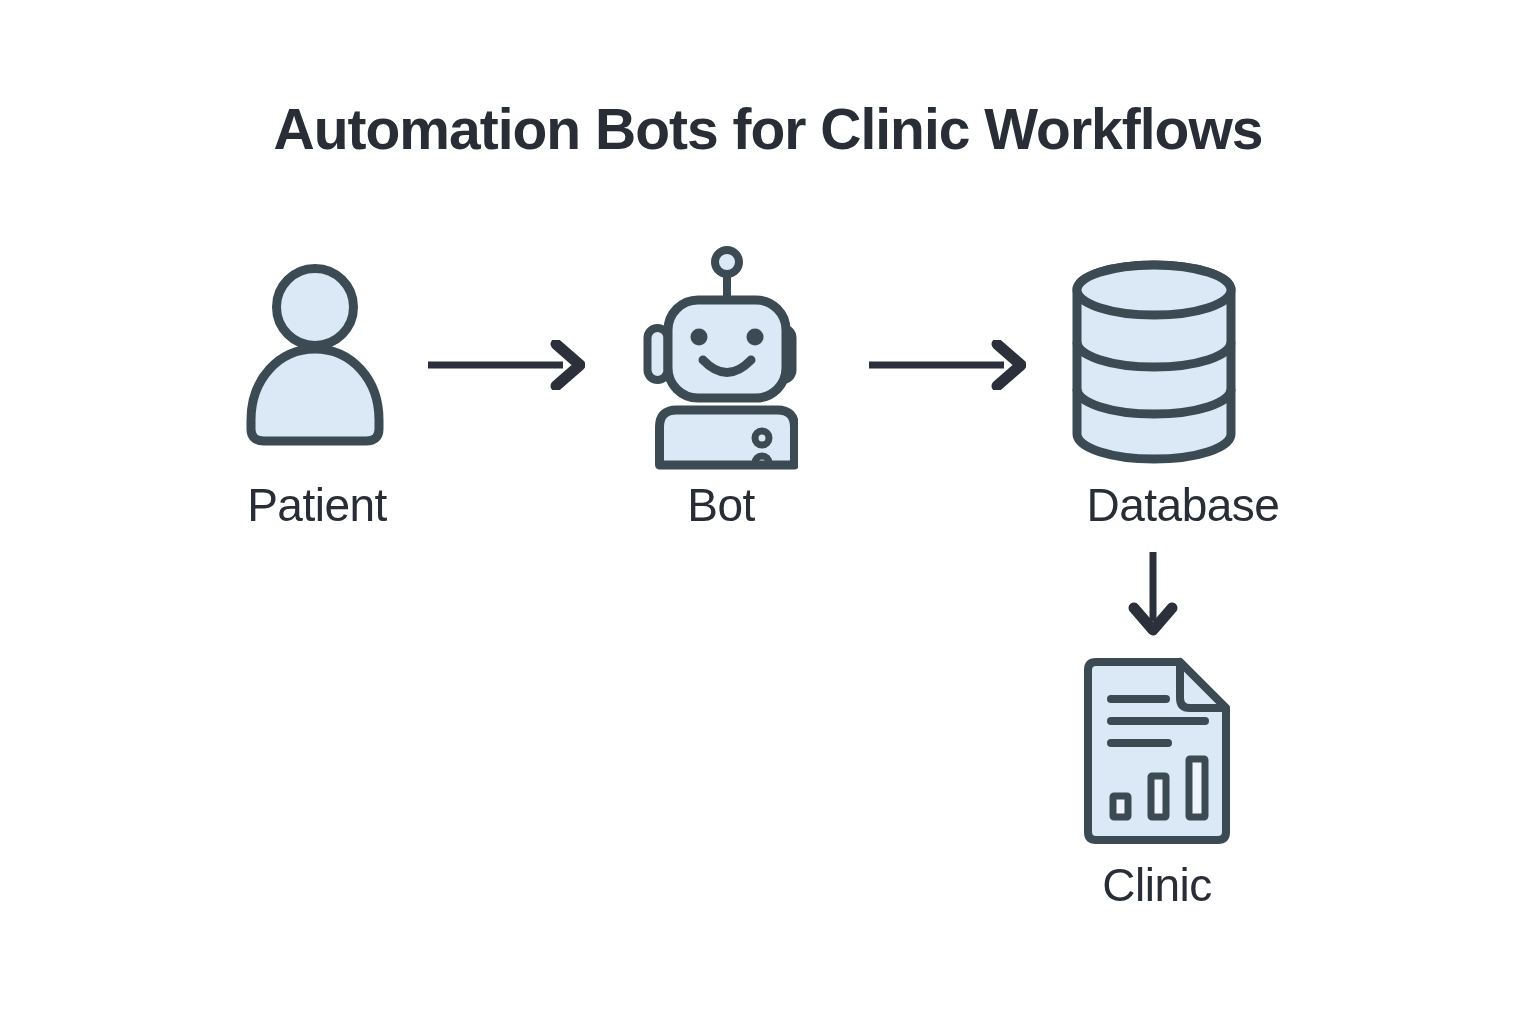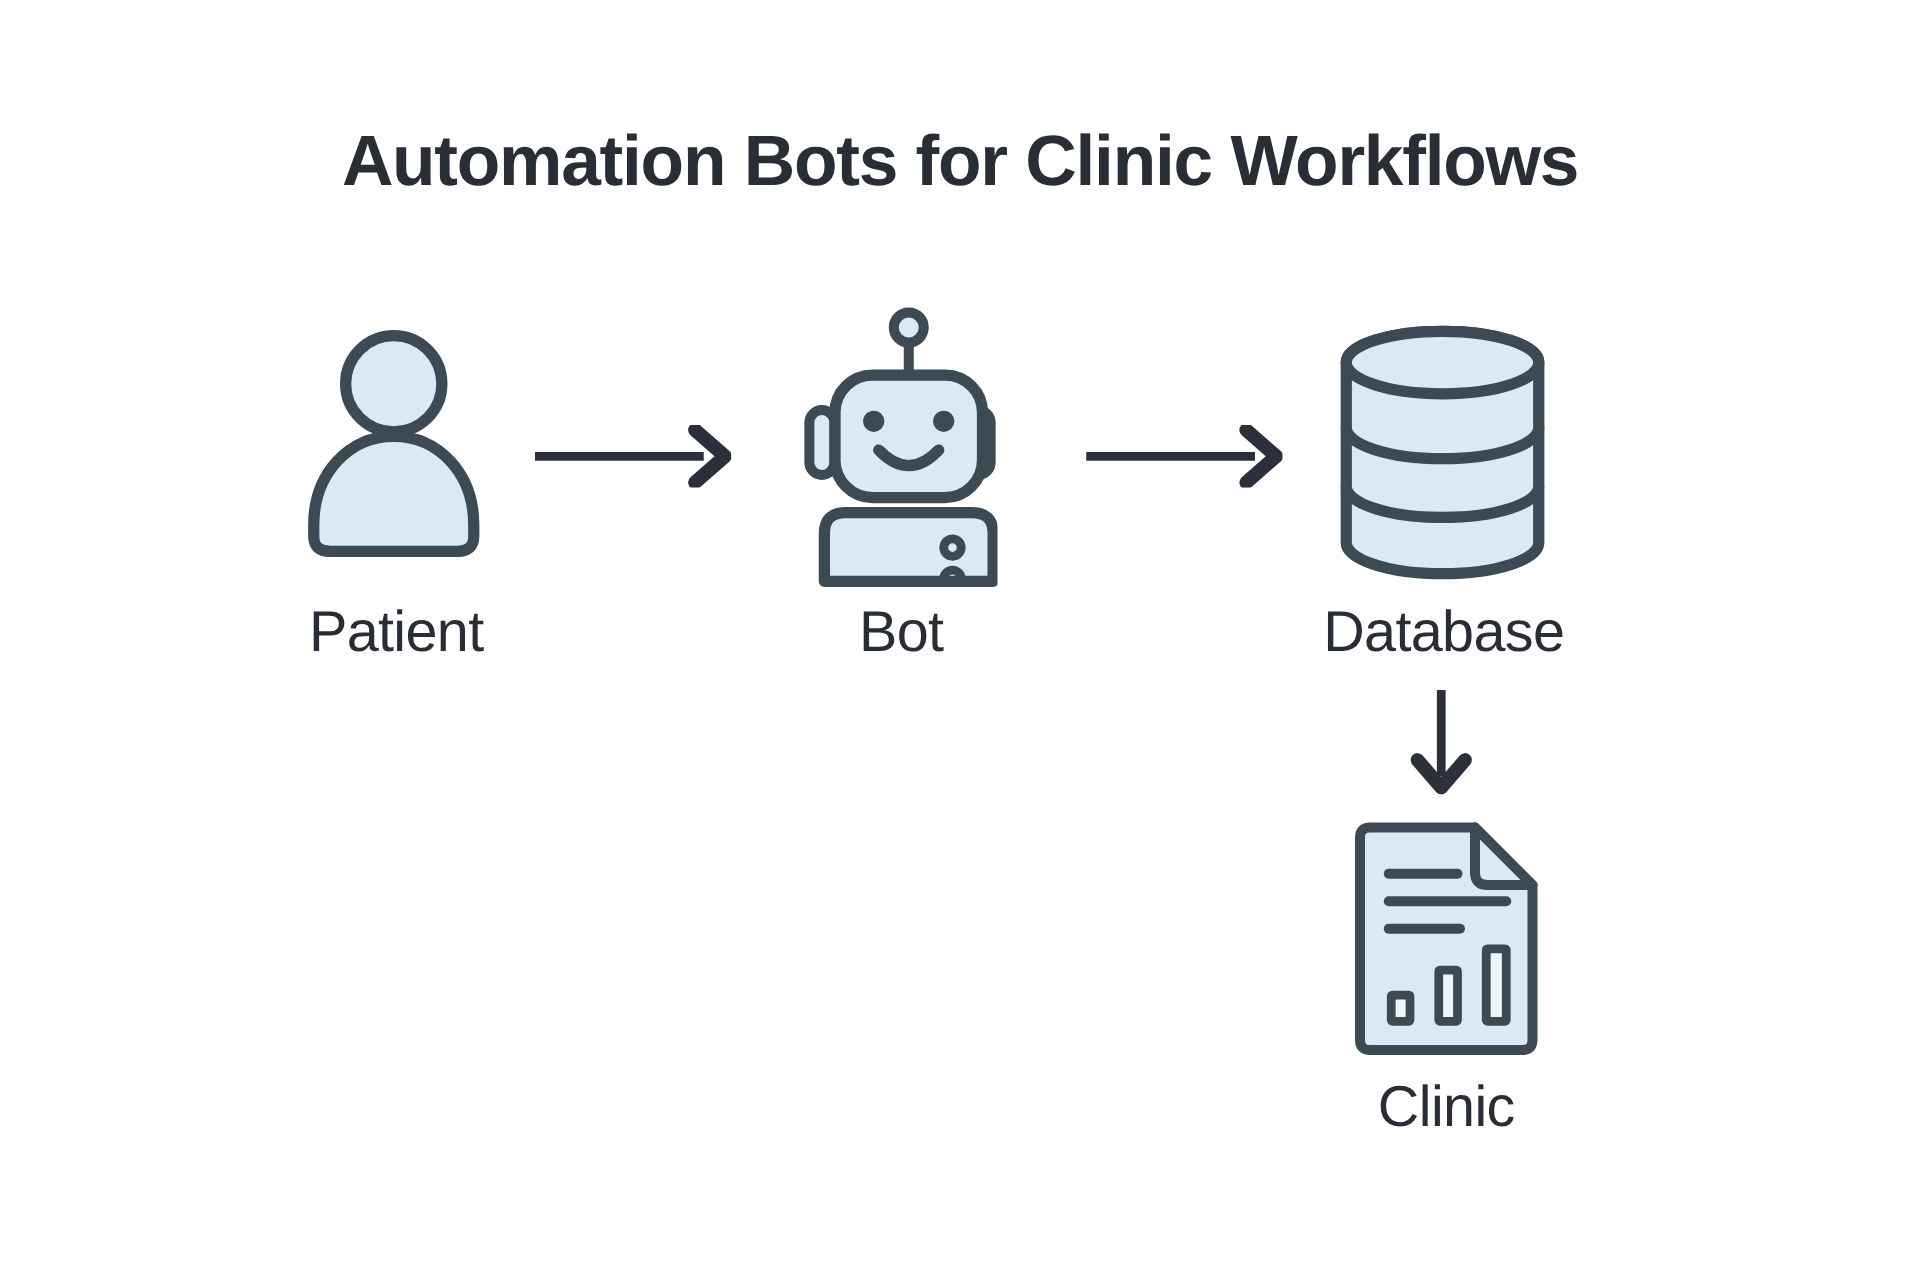--- a/index.html
+++ b/index.html
@@ -23,21 +23,21 @@
   #arrow-patient-to-bot{left:425px;top:340px;width:160px;height:50px;}
   #arrow-bot-to-database{left:866px;top:340px;width:160px;height:50px;}
   #arrow-database-to-report{left:1123px;top:548px;width:60px;height:92px;}
   .node-label{
     position:absolute;width:280px;text-align:center;
     font-size:46px;font-weight:500;letter-spacing:-0.5px;
     color:var(--text-color,#2b2f38);
   }
   #patient-label{left:177px;top:478px;}
   #bot-label{left:581px;top:478px;}
-  #database-label{left:1015px;top:478px;}
+  #database-label{left:1043px;top:478px;}
   #report-label{left:1017px;top:858px;}
   .fill-shape{fill:var(--icon-fill,#dbe8f6);}
   .stroke-shape{stroke:var(--icon-stroke,#3c4a53);fill:none;}
   .filled-stroked{fill:var(--icon-fill,#dbe8f6);stroke:var(--icon-stroke,#3c4a53);}
   .dark-dot{fill:var(--icon-stroke,#3c4a53);}
   .arrow{stroke:var(--arrow-color,#2b303a);fill:none;}
 </style>
 </head>
 <body>
 

